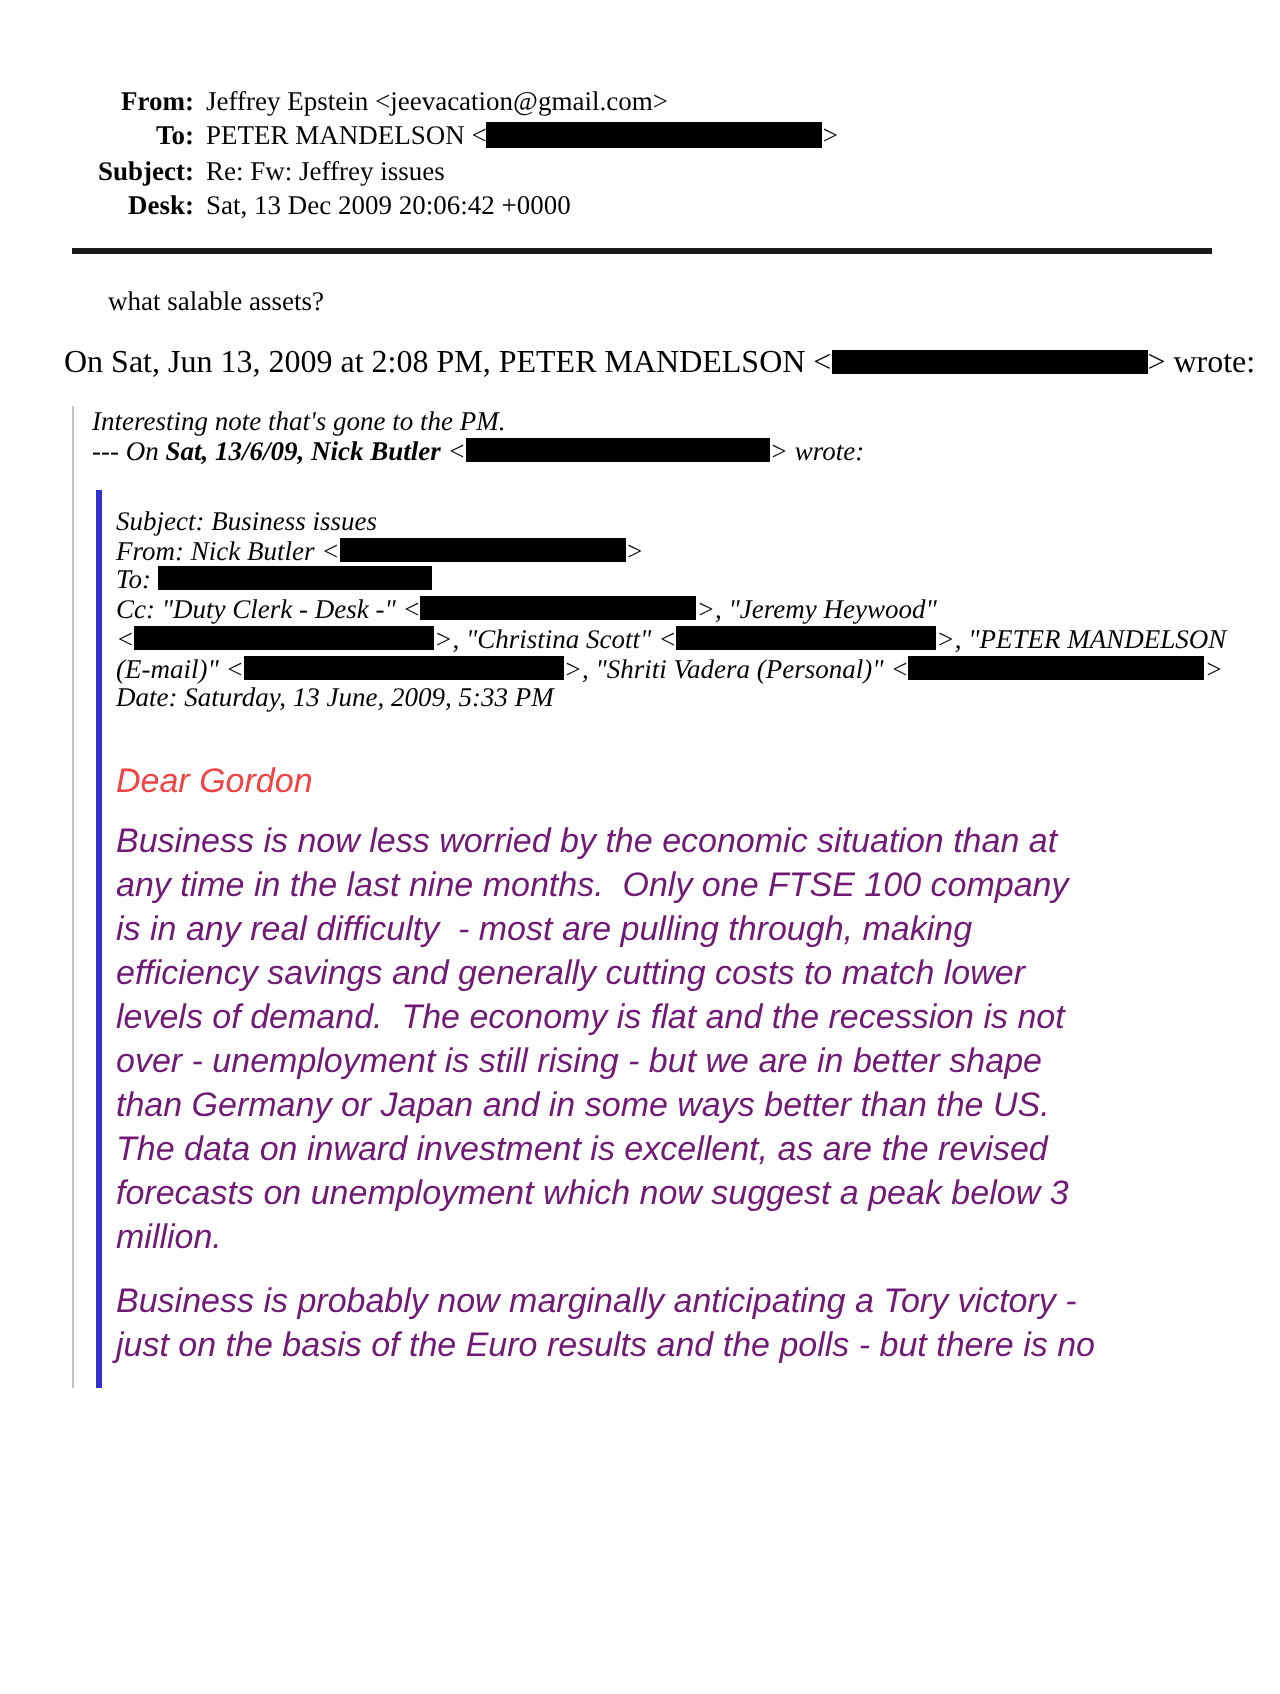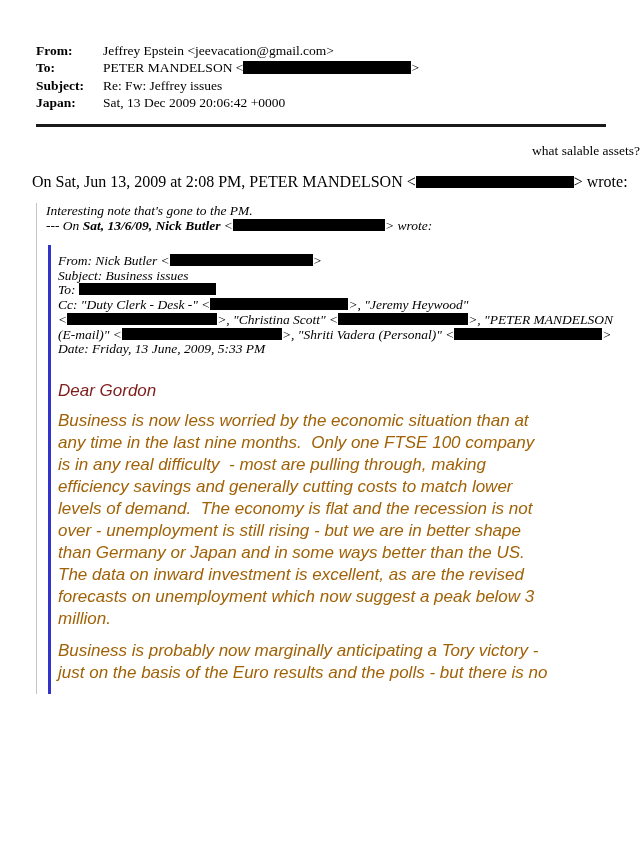--- a/index.html
+++ b/index.html
@@ -9,38 +9,38 @@
     font-family: "Liberation Serif", serif;
     color: #000000;
     position: relative;
     overflow: hidden;
   }
   .page { position: relative; width: 640px; height: 847px; }
 
   
   .top-header { margin: 42px 0 0 36px; font-size: 13.5px; line-height: 17.4px; }
   .hrow { display: flex; }
-  .hlabel { flex: 0 0 61px; width: 61px; font-weight: bold; white-space: pre; }
+  .hlabel { flex: 0 0 61px; width: 61px; text-align: right; font-weight: bold; white-space: pre; }
   .hval { margin-left: 6px; white-space: nowrap; font-family: Liberation Serif, serif; }
 
   .redact {
     display: inline-block;
     height: 12px;
     background: #000000;
     vertical-align: -1px;
   }
   .top-header .redact { height: 13px; vertical-align: -2px; }
 
   .separator {
     margin: 12px 34px 0 36px;
     border-top: 3px solid #1a1a1a;
     height: 0;
   }
 
-  .reply-body { margin: 16px 0 0 54px; font-size: 13.5px; text-align: right; }
+  .reply-body { margin: 16px 0 0 54px; font-size: 13.5px; }
   .attribution { margin: 14px 0 0 32px; font-size: 16px; white-space: nowrap; }
 
   .quote1 {
     margin: 12px 0 0 36px;
     border-left: 1px solid #c4c4c4;
     padding-left: 9px;
     font-size: 13.5px;
     line-height: 15.2px;
     font-style: italic;
   }
@@ -52,28 +52,28 @@
     margin-top: 12px;
     margin-left: 2px;
     border-left: 3px solid #3232cd;
     padding: 9px 0 10px 7px;
   }
   .q2line { font-size: 13.5px; line-height: 14.7px; white-space: nowrap; }
 
   .salutation {
     font-family: "Liberation Sans", sans-serif;
     font-size: 17px;
-    color: #7f1d1d;
+    color: #ef4444;
     margin-top: 26px;
   }
   .para {
     font-family: "Liberation Sans", sans-serif;
     font-size: 17px;
     line-height: 22px;
-    color: #a16207;
+    color: #701a75;
     white-space: pre-wrap;
     width: 575px;
     margin-top: 10px;
   }
   .para:first-of-type { margin-top: 12px; }
 </style>
 </head>
 <body>
 
 <div class="page">
@@ -85,44 +85,44 @@
       </div>
       <div class="hrow">
         <span class="hlabel">To:</span>
         <span class="hval"><span>PETER MANDELSON &lt;</span><span class="redact" style="width: 168px;"></span><span>&gt;</span></span>
       </div>
       <div class="hrow">
         <span class="hlabel">Subject:</span>
         <span class="hval"><span>Re: Fw: Jeffrey issues</span></span>
       </div>
       <div class="hrow">
-        <span class="hlabel">Japan:</span>
+        <span class="hlabel">Desk:</span>
         <span class="hval"><span>Sat, 13 Dec 2009 20:06:42 +0000</span></span>
       </div>
     </div>
 
   <div class="separator"></div>
 
   <div class="reply-body">what salable assets?</div>
 
   <div class="attribution"><span>On Sat, Jun 13, 2009 at 2:08 PM, PETER MANDELSON &lt;</span><span class="redact" style="width: 158px;"></span><span>&gt; wrote:</span></div>
 
   <div class="quote1">
     <div class="q1-note">Interesting note that's gone to the PM.</div>
     <div class="q1-attr"><span>--- On </span><span class="b">Sat, 13/6/09, Nick Butler</span><span> &lt;</span><span class="redact" style="width: 152px;"></span><span>&gt; wrote:</span></div>
 
     <div class="quote2">
       <div>
+          <div class="q2line"><span>Subject: Business issues</span></div>
           <div class="q2line"><span>From: Nick Butler &lt;</span><span class="redact" style="width: 143px;"></span><span>&gt;</span></div>
-          <div class="q2line"><span>Subject: Business issues</span></div>
           <div class="q2line"><span>To: </span><span class="redact" style="width: 137px;"></span></div>
           <div class="q2line"><span>Cc: "Duty Clerk - Desk -" &lt;</span><span class="redact" style="width: 138px;"></span><span>&gt;, "Jeremy Heywood"</span></div>
           <div class="q2line"><span>&lt;</span><span class="redact" style="width: 150px;"></span><span>&gt;, "Christina Scott" &lt;</span><span class="redact" style="width: 130px;"></span><span>&gt;, "PETER MANDELSON</span></div>
           <div class="q2line"><span>(E-mail)" &lt;</span><span class="redact" style="width: 160px;"></span><span>&gt;, "Shriti Vadera (Personal)" &lt;</span><span class="redact" style="width: 148px;"></span><span>&gt;</span></div>
-          <div class="q2line"><span>Date: Friday, 13 June, 2009, 5:33 PM</span></div>
+          <div class="q2line"><span>Date: Saturday, 13 June, 2009, 5:33 PM</span></div>
         </div>
       <div class="salutation">Dear Gordon</div>
       <div>
           <div class="para">Business is now less worried by the economic situation than at
 any time in the last nine months.  Only one FTSE 100 company
 is in any real difficulty  - most are pulling through, making
 efficiency savings and generally cutting costs to match lower
 levels of demand.  The economy is flat and the recession is not
 over - unemployment is still rising - but we are in better shape
 than Germany or Japan and in some ways better than the US.

